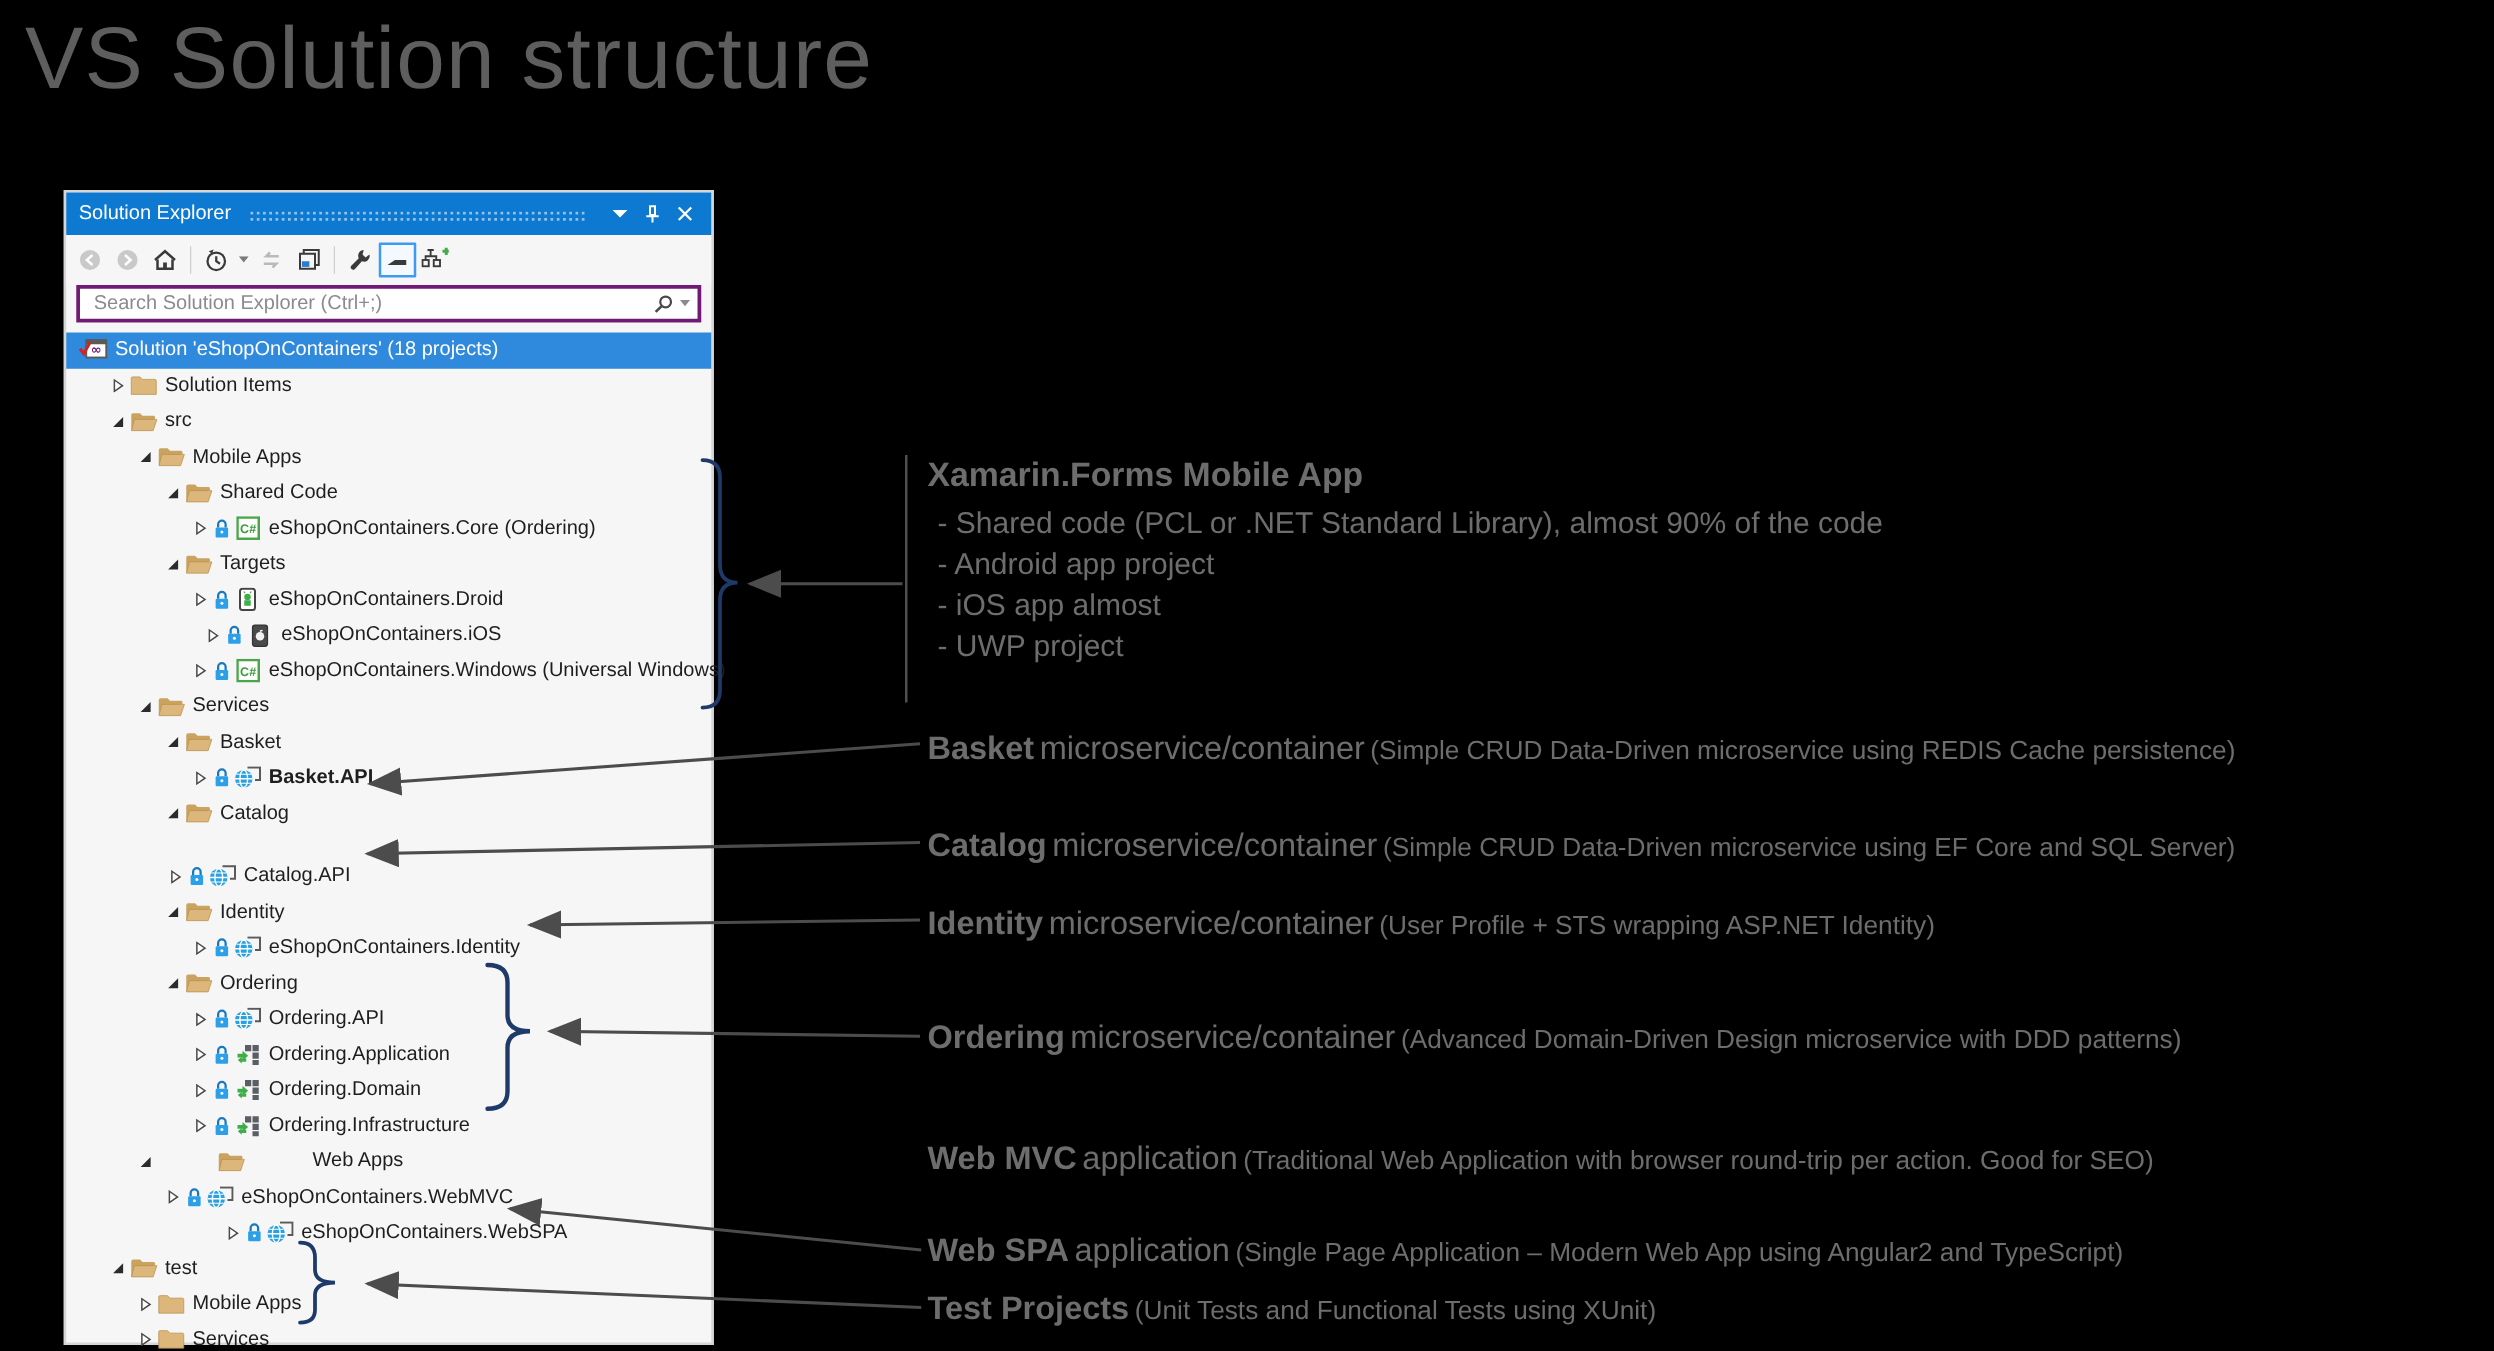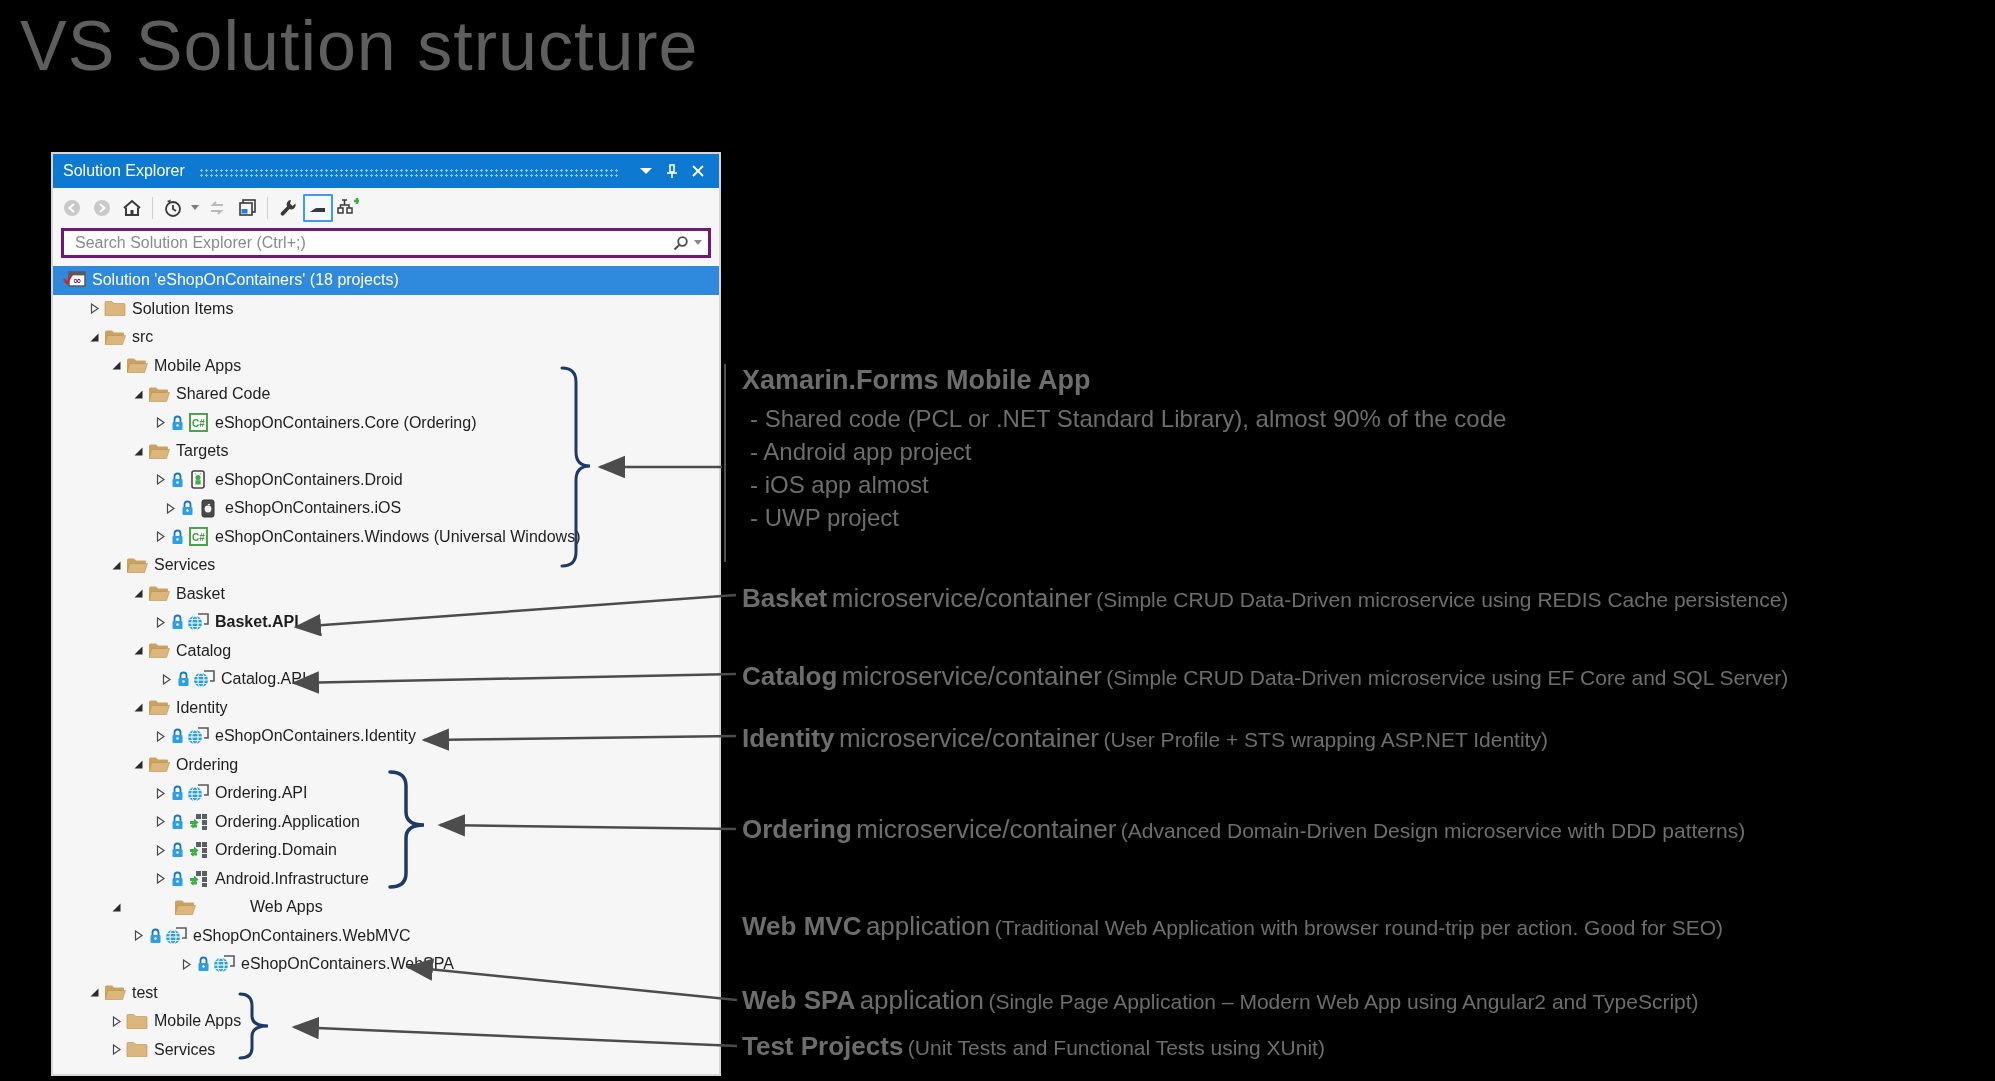--- a/index.html
+++ b/index.html
@@ -4,21 +4,21 @@
 <style>
   html,body{margin:0;padding:0;background:#000;width:1995px;height:1081px;overflow:hidden;
             font-family:"Liberation Sans",sans-serif;}
   #stage{position:relative;width:1995px;height:1081px;background:#000;}
 
   
   #page-title{position:absolute;left:20px;top:6px;font-size:70px;font-weight:300;
               color:#5e5e5e;letter-spacing:1px;}
 
   
-  #panel{position:absolute;left:51px;top:152px;width:670px;height:924px;background:#f6f6f6;
+  #panel{position:absolute;left:51px;top:152px;width:520px;height:924px;background:#f6f6f6;
          border:2px solid #d6d6d6;box-sizing:border-box;z-index:10;}
   #titlebar{height:34px;background:#0d79d1;display:flex;align-items:center;padding:0 8px 0 10px;}
   #titlebar .tb-title{color:#fff;font-size:16px;}
   #titlebar .grip{flex:1;height:9px;margin:2px 14px 0 14px;
       background-image:radial-gradient(rgba(255,255,255,.55) 1px,transparent 1.4px);
       background-size:5px 5px;}
   .tb-btn{width:26px;height:26px;display:flex;align-items:center;justify-content:center;color:#fff;}
 
   
   #toolbar{height:40px;display:flex;align-items:center;padding:0 4px;background:#f6f6f6;}
@@ -400,21 +400,21 @@
             </svg>
           </span>
           <span class="ic">
             <svg width="22" height="17" viewBox="0 0 22 17">
      <path d="M1 15 V3 Q1 1.5 2.5 1.5 H8 L10 3.5 H19 Q20 3.5 20 4.8 V6 Z" fill="#c9a35f"></path>
      <path d="M3.5 6.5 H21.5 L18.5 15.5 H1.2 Z" fill="#dcb67a" stroke="#b5924e" stroke-width="0.6"></path>
             </svg>
           </span>
           <span class="lbl">Catalog</span>
         </div>
-        <div class="row" style="padding-left: 104px;">
+        <div class="row" style="padding-left: 78px; margin-top: 22px;">
           <span class="twist">
             <svg width="11" height="11" viewBox="0 0 11 11">
               <polygon points="2.5,1 9,5.5 2.5,10" fill="#fdfdfd" stroke="#4a4a4a" stroke-width="1.2"></polygon>
             </svg>
           </span>
           <span class="ic lockic">
             <svg width="13" height="16" viewBox="0 0 13 16">
      <path d="M3.5 7 V4.5 a3 3 0 0 1 6 0 V7" fill="none" stroke="#1879c0" stroke-width="1.8"></path>
      <rect x="1.5" y="7" width="10" height="8" rx="1" fill="#2b9fe8"></rect>
      <circle cx="6.5" cy="10.5" r="1.2" fill="#ffffff"></circle>
@@ -576,21 +576,21 @@
           <span class="ic">
             <svg width="20" height="18" viewBox="0 0 20 18">
      <rect x="8" y="1" width="5" height="5" fill="#5a5f66"></rect>
      <rect x="14" y="1" width="5" height="5" fill="#5a5f66"></rect>
      <rect x="14" y="7" width="5" height="5" fill="#5a5f66"></rect>
      <rect x="14" y="13" width="5" height="4" fill="#5a5f66"></rect>
      <path d="M2 8 L6 8 L6 5.5 L10.5 9.5 L6 13.5 L6 11 L2 11 Z" fill="#3fae49"></path>
      <path d="M9 14 L5 14 L5 12.5 L1.5 15.5 L5 18.5 L5 17 L9 17 Z" fill="#3fae49" transform="scale(0.9) translate(1,-1)"></path>
             </svg>
           </span>
-          <span class="lbl">Android.Infrastructure</span>
+          <span class="lbl">Ordering.Infrastructure</span>
         </div>
         <div class="row" style="padding-left: 54px; gap: 48px;">
           <span class="twist">
             <svg width="11" height="11" viewBox="0 0 11 11">
               <polygon points="9.5,1.5 9.5,9.5 1.5,9.5" fill="#2b2b2b"></polygon>
             </svg>
           </span>
           <span class="ic">
             <svg width="22" height="17" viewBox="0 0 22 17">
      <path d="M1 15 V3 Q1 1.5 2.5 1.5 H8 L10 3.5 H19 Q20 3.5 20 4.8 V6 Z" fill="#c9a35f"></path>

